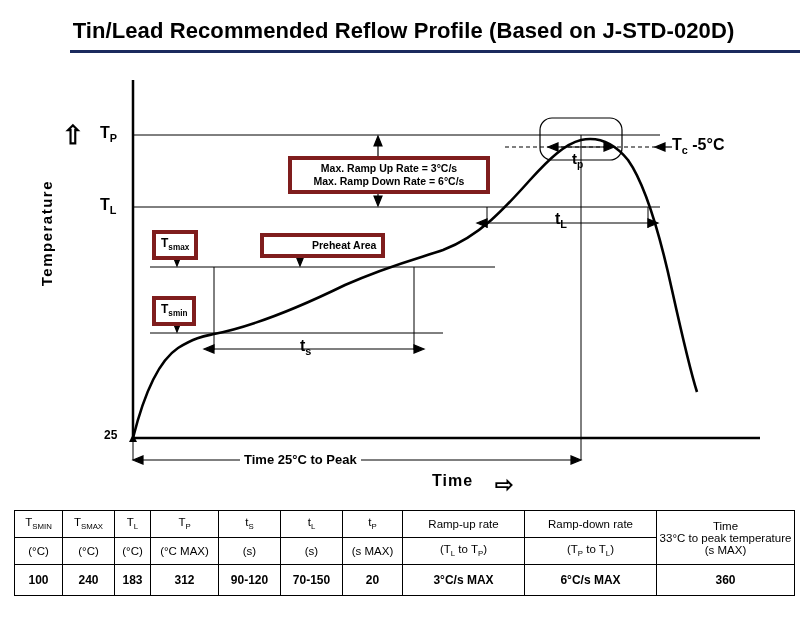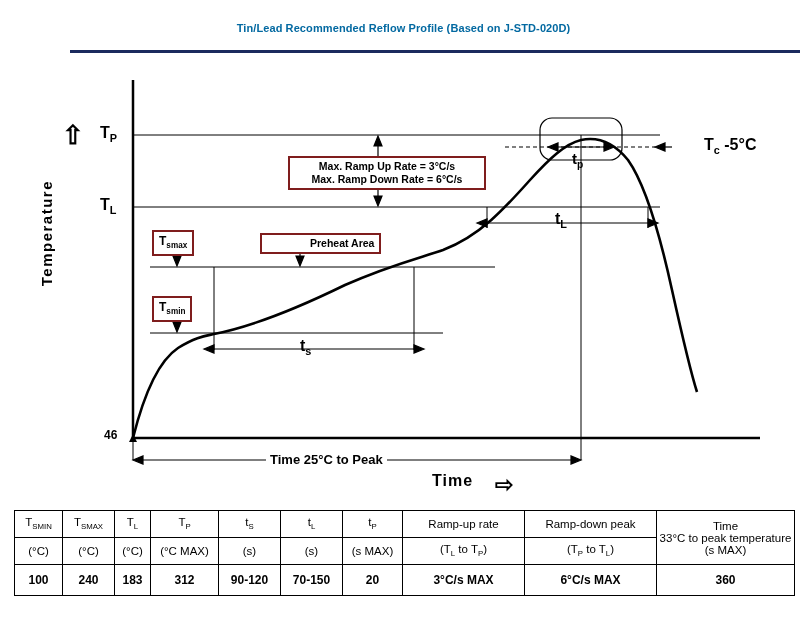--- a/index.html
+++ b/index.html
@@ -17,23 +17,23 @@
   }
 
   
   #title-bar {
     position: absolute;
     left: 0; top: 18px;
     width: 807px;
     text-align: center;
   }
   #chart-title {
-    font-size: 11px;
-    font-weight: bold;
-    color: #0369a1;
+    font-size: 22px;
+    font-weight: bold;
+    color: #000000;
     letter-spacing: 0.1px;
   }
   #title-rule {
     position: absolute;
     left: 70px; top: 50px;
     width: 730px; height: 2.5px;
     background: #1b2a5e;
   }
 
   
@@ -57,21 +57,21 @@
     text-align: center;
   }
   #x-axis-title {
     left: 432px; top: 412px;
     font-size: 16px;
     letter-spacing: 1px;
   }
 
   .box-label {
     position: absolute;
-    border: 2px solid #7f1d1d;
+    border: 4px solid #7f1d1d;
     background: #fff;
     font-size: 10.5px;
     font-weight: bold;
     padding: 2px 5px;
     white-space: nowrap;
     line-height: 1.25;
     text-align: center;
   }
   .plain-label {
     position: absolute;
@@ -207,21 +207,21 @@
   <div class="plain-label" style="left:495px; top:412px; font-size:22px;">⇨</div>
 
   <div class="plain-label" style="left:100px; top:64px; font-size:16px;">
     <span>T</span><sub>P</sub>
   </div>
 
   <div class="plain-label" style="left:100px; top:136px; font-size:16px;">
     <span>T</span><sub>L</sub>
   </div>
 
-  <div class="tick-label" style="left:104px; top:368px;">46</div>
+  <div class="tick-label" style="left:104px; top:368px;">25</div>
 
   <div class="box-label" style="left:288px; top:96px; width:184px;">
     <span>Max. Ramp Up Rate = 3°C/s</span><br>
     <span>Max. Ramp Down Rate = 6°C/s</span>
   </div>
 
   <div class="box-label" style="left:260px; top:173px;padding-left:48px;">Preheat Area</div>
 
   <div class="box-label" style="left:152px; top:170px; font-size:12px;">
     <span>T</span><sub>smax</sub>
@@ -236,25 +236,25 @@
   </div>
 
   <div class="plain-label" style="left:555px; top:150px; font-size:16px;">
     <span>t</span><sub>L</sub>
   </div>
 
   <div class="plain-label" style="left:572px; top:90px; font-size:15px;">
     <span>t</span><sub>p</sub>
   </div>
 
-  <div class="plain-label" style="left:704px; top:76px; font-size:16px;">
+  <div class="plain-label" style="left:672px; top:76px; font-size:16px;">
     <span>T</span><sub>c</sub><span> -5°C</span>
   </div>
 
-  <div class="plain-label" style="left:240px; top:392px; font-size:13px; background:#fff; padding:0 4px;margin-left:26px;">Time 25°C to Peak</div>
+  <div class="plain-label" style="left:240px; top:392px; font-size:13px; background:#fff; padding:0 4px;">Time 25°C to Peak</div>
 </div>
 
 <div id="data-table-wrap">
   <table id="data-table">
     <colgroup>
       <col style="width:48px">
         <col style="width:52px">
         <col style="width:36px">
         <col style="width:68px">
       <col style="width:62px">
@@ -267,21 +267,21 @@
     <thead>
       <tr>
         <td class="hdr-small">T<sub>SMIN</sub></td>
         <td class="hdr-small">T<sub>SMAX</sub></td>
         <td class="hdr-small">T<sub>L</sub></td>
         <td class="hdr-small">T<sub>P</sub></td>
         <td class="hdr-small">t<sub>S</sub></td>
         <td class="hdr-small">t<sub>L</sub></td>
         <td class="hdr-small">t<sub>P</sub></td>
         <td>Ramp-up rate</td>
-        <td>Ramp-down peak</td>
+        <td>Ramp-down rate</td>
         <td rowspan="2">
           <div>Time</div>
           <div>33°C to peak temperature</div>
           <div>(s MAX)</div>
         </td>
       </tr>
       <tr>
         <td>(°C)</td>
         <td>(°C)</td>
         <td>(°C)</td>

